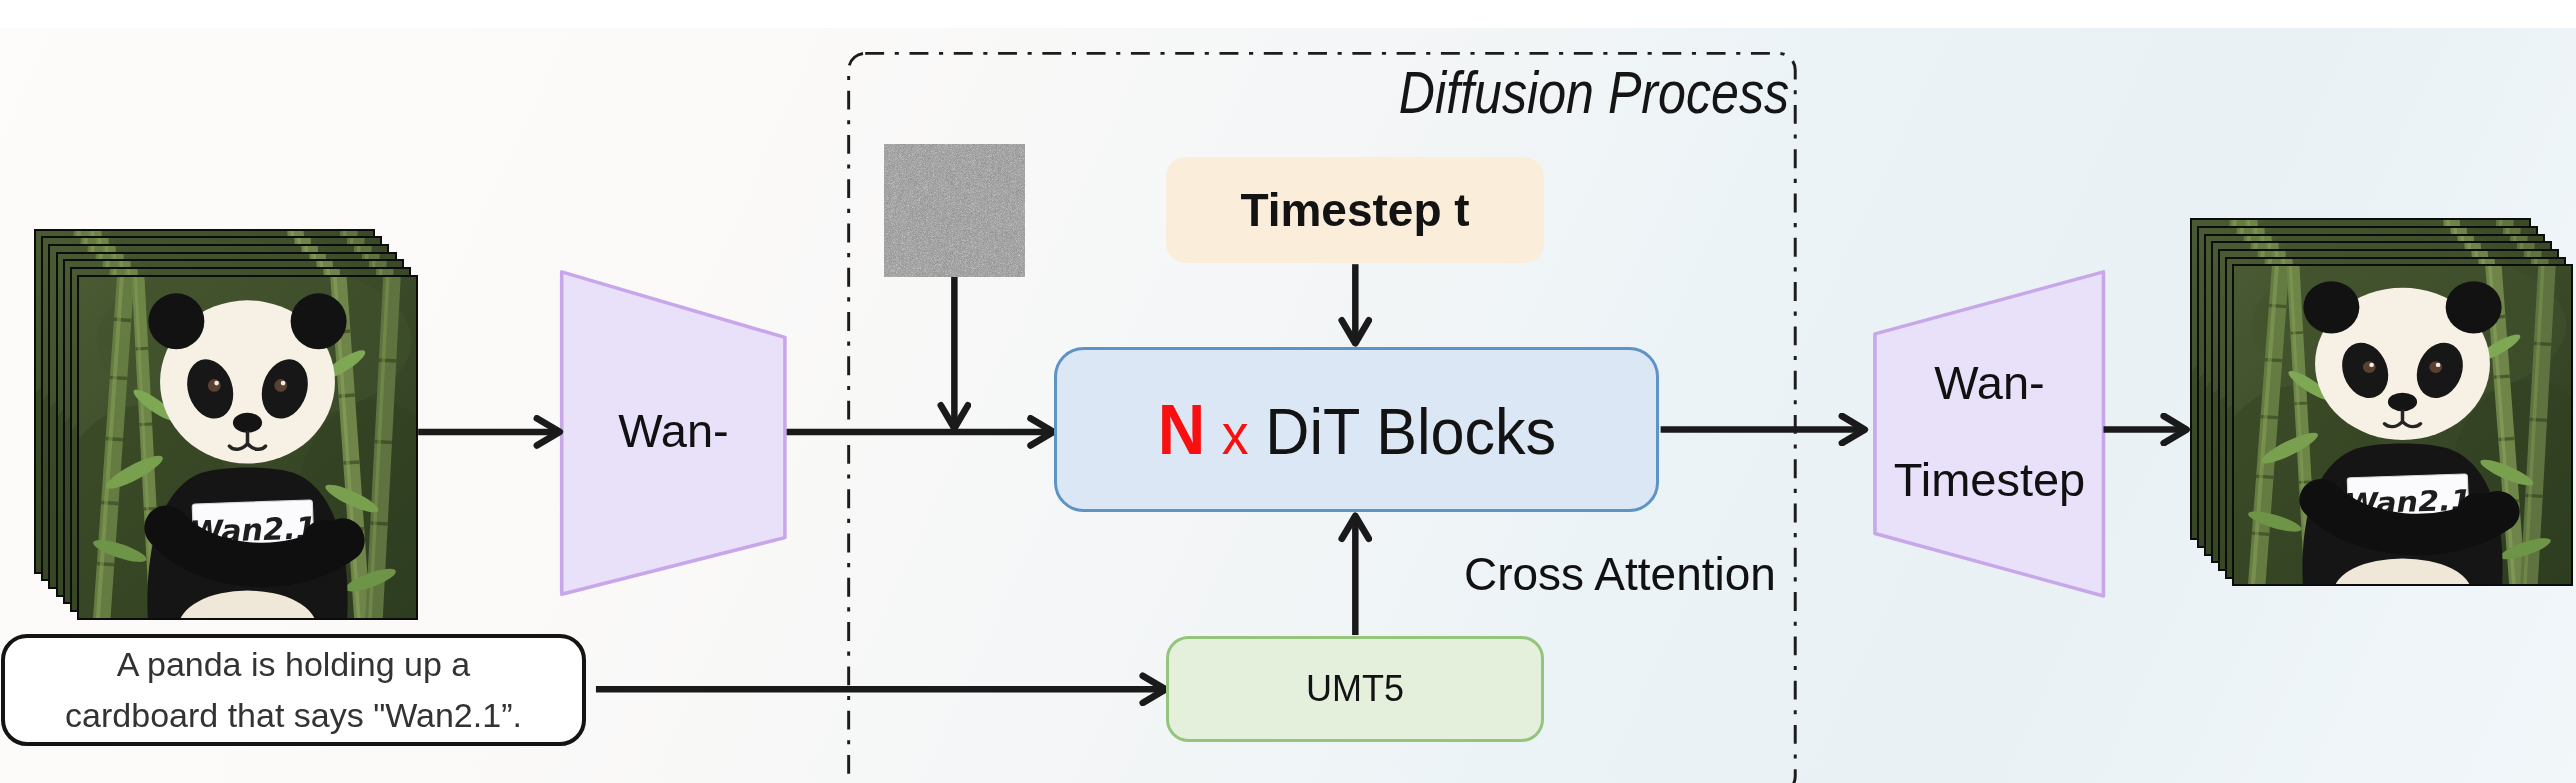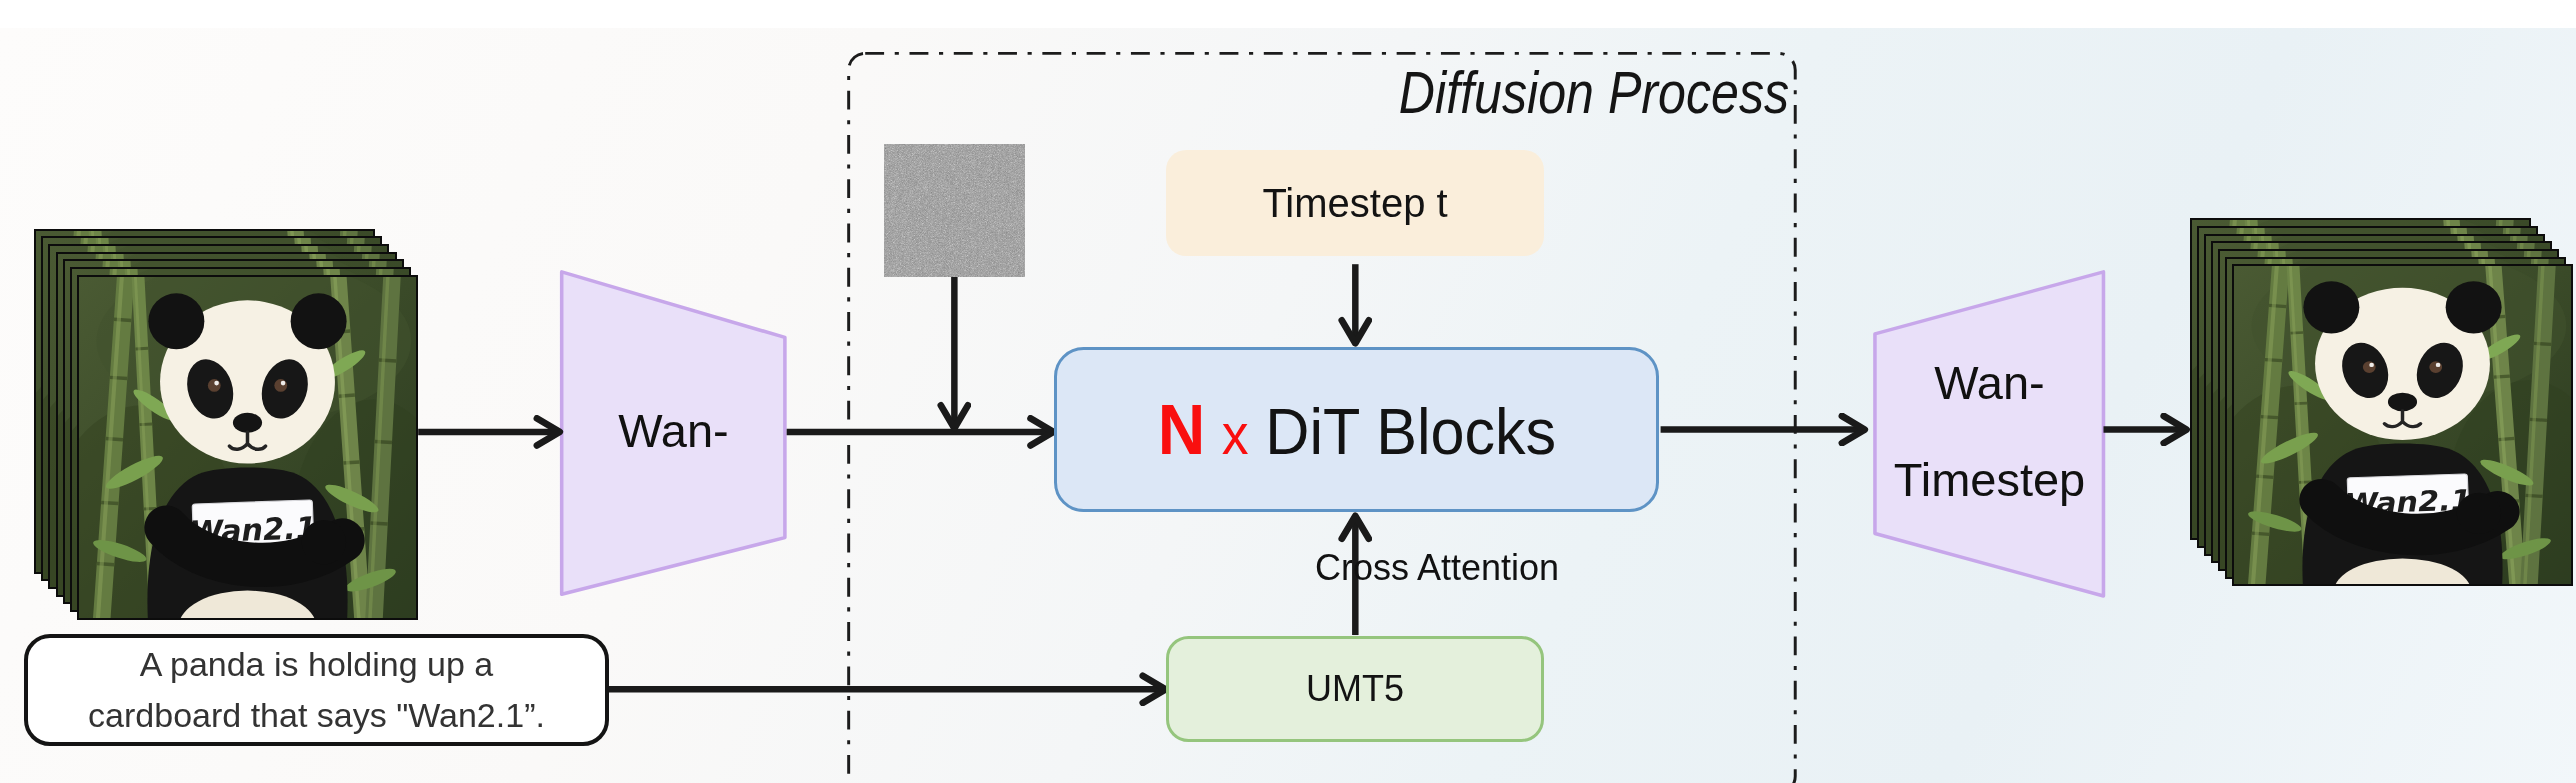--- a/index.html
+++ b/index.html
@@ -11,40 +11,40 @@
     background:linear-gradient(115deg,#fdfcfb 0%,#faf9f8 30%,#f4f6f7 48%,#ecf3f6 62%,#e9f1f5 78%,#f2f7fa 100%);
     margin-top:28px;
   }
   svg{display:block;}
   .overlay{position:absolute;left:0;top:0;pointer-events:none;}
   .defs-holder{position:absolute;width:0;height:0;overflow:hidden;}
 
   
   .node{position:absolute;display:flex;align-items:center;justify-content:center;
         box-sizing:border-box;color:#131313;text-align:center;}
-  .timestep{left:1166px;top:122px;width:378px;height:106px;
-        background:var(--timestep_fill);border-radius:20px;font-size:40px;}
+  .timestep{left:1166px;top:129px;width:378px;height:106px;
+        background:var(--timestep_fill);border-radius:20px;font-size:46px;font-weight:bold;}
   .dit{left:1054px;top:319px;width:605px;height:165px;
         background:var(--dit_fill);border:3.5px solid var(--dit_border);border-radius:29.5px;}
   .dit-label{display:flex;align-items:baseline;transform:scaleX(.94);white-space:pre;}
   .dit-n{color:var(--dit_accent);font-weight:bold;font-size:70px;}
   .dit-x{color:var(--dit_accent);font-size:57px;padding:0 17.7px;}
   .dit-rest{font-size:65px;}
   .umt5{left:1166px;top:608px;width:378px;height:106px;
         background:var(--umt5_fill);border:3.5px solid var(--umt5_border);border-radius:22.4px;font-size:36px;}
-  .prompt{left:24px;top:606px;width:585px;height:112px;background:#ffffff;
+  .prompt{left:1px;top:606px;width:585px;height:112px;background:#ffffff;
         border:4.1px solid #141414;border-radius:26px;flex-direction:column;
         font-size:34px;line-height:1.5;color:#333333;}
   .vae-label{position:absolute;display:flex;flex-direction:column;align-items:center;
         justify-content:center;font-size:47px;line-height:1.25;color:#111111;text-align:center;gap:38px;}
   .enc-label{left:560px;top:306px;width:227px;height:195px;}
   .dec-label{left:1875px;top:306px;width:229px;height:195px;}
   .diff-title{position:absolute;right:787px;top:31px;font-size:59px;font-style:italic;
         color:#151515;transform:scaleX(.85);transform-origin:100% 50%;white-space:nowrap;}
-  .cross-label{position:absolute;left:1315px;top:519px;font-size:36px;color:#111111;white-space:nowrap;}
+  .cross-label{position:absolute;left:1464px;top:519px;font-size:46px;color:#111111;white-space:nowrap;}
 
   
   .noise-wrap{position:absolute;left:884px;top:116px;width:141px;height:133px;background:#8f8f8f;}
 
   
   .panda-frame{position:absolute;box-sizing:border-box;border:2.4px solid #0c0c0c;background:#39482a;}
 </style>
 </head>
 <body>
 

